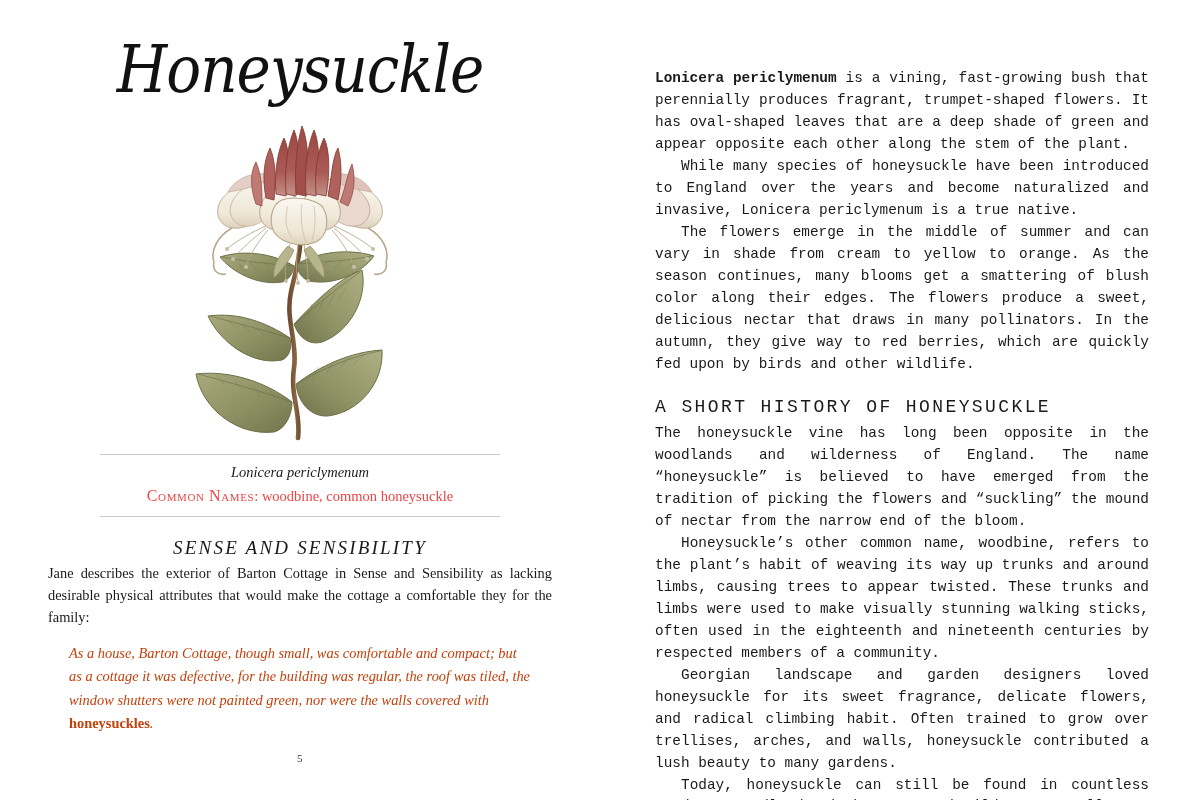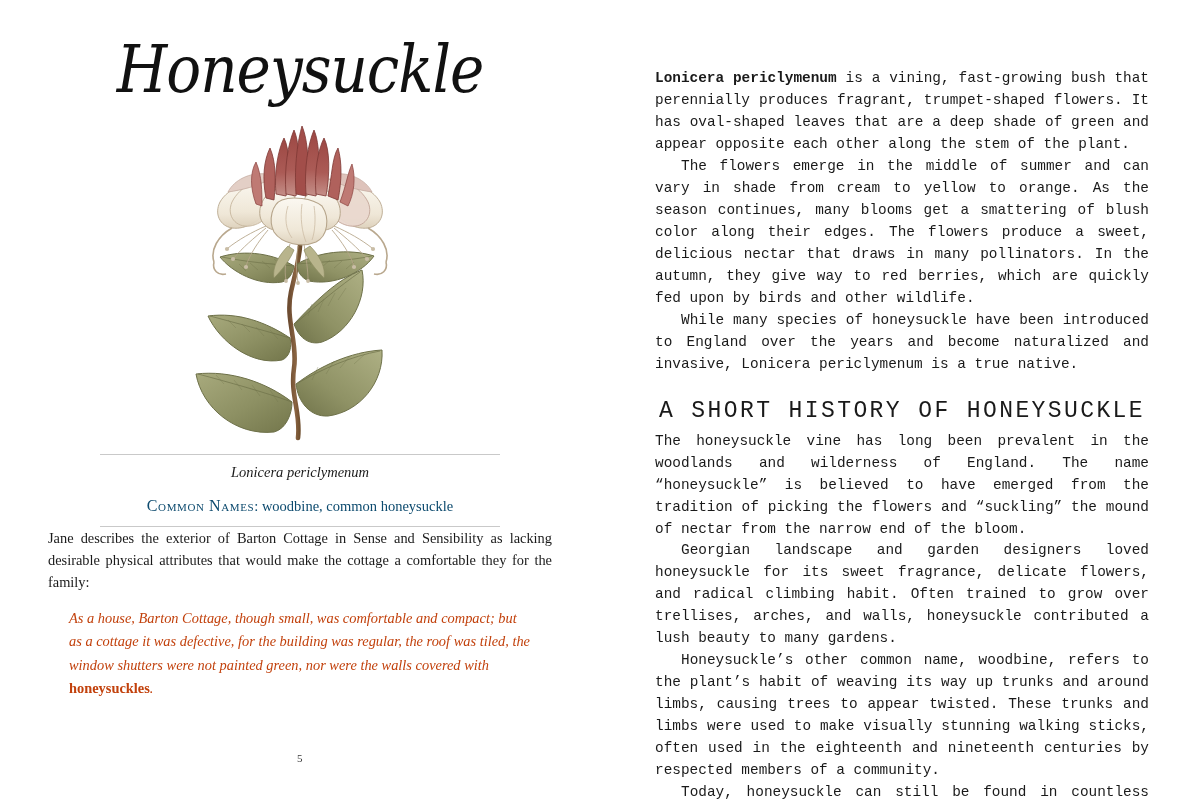--- a/index.html
+++ b/index.html
@@ -66,22 +66,22 @@
   .caption-latin {
     font-style: italic;
     font-size: 14.5px;
     line-height: 1.45;
     color: #1a1a1a;
   }
 
   .caption-common {
     font-size: 14.5px;
     line-height: 1.5;
-    color: #0c4a6e;
-    margin-top: 11px;
+    color: #ef4444;
+    margin-top: 1px;
   }
 
   .smallcaps {
     font-variant: small-caps;
     font-size: 16px;
     letter-spacing: 0.6px;
   }
 
   .section-heading-italic {
     text-align: center;
@@ -133,22 +133,22 @@
     hyphens: auto;
     font-family: Liberation Mono, monospace;
   }
 
   .right-body p { margin: 0; }
   .right-body p.indent { text-indent: 26px; }
 
   .right-body b { font-weight: 700; }
 
   .section-heading-caps {
-    text-align: center;
-    font-size: 23px;
+    text-align: left;
+    font-size: 18px;
     letter-spacing: 2.4px;
     font-weight: 400;
     color: #1a1a1a;
     margin: 18px 0 2px 0;
   }
 
   
 
   .folio {
     position: absolute;
@@ -311,46 +311,47 @@
       </svg>
     </div>
 
     <div class="caption-block">
       <div class="caption-latin">Lonicera periclymenum</div>
       <div class="caption-common">
         <span class="smallcaps">Common Names</span><span>: </span><span>woodbine, common honeysuckle</span>
       </div>
     </div>
 
+    <div class="section-heading-italic">SENSE AND SENSIBILITY</div>
 
     <div class="left-body">Jane describes the exterior of Barton Cottage in Sense and Sensibility as lacking desirable physical attributes that would make the cottage a comfortable they for the family:</div>
 
     <div class="blockquote">
       <span>As a house, Barton Cottage, though small, was comfortable and compact; but as a cottage it was defective, for the building was regular, the roof was tiled, the window shutters were not painted green, nor were the walls covered with </span><b>honeysuckles</b><span>.</span>
     </div>
 
     <div class="folio">5</div>
   </div>
 
   <div class="page page-right">
 
     <div class="right-body">
 
       <p><b>Lonicera periclymenum</b><span> is a vining, fast-growing bush that perennially produces fragrant, trumpet-shaped flowers. It has oval-shaped leaves that are a deep shade of green and appear opposite each other along the stem of the plant.</span></p>
 
+      <p class="indent">While many species of honeysuckle have been introduced to England over the years and become naturalized and invasive, Lonicera periclymenum is a true native.</p>
+
       <p class="indent">The flowers emerge in the middle of summer and can vary in shade from cream to yellow to orange. As the season continues, many blooms get a smattering of blush color along their edges. The flowers produce a sweet, delicious nectar that draws in many pollinators. In the autumn, they give way to red berries, which are quickly fed upon by birds and other wildlife.</p>
 
-      <p class="indent">While many species of honeysuckle have been introduced to England over the years and become naturalized and invasive, Lonicera periclymenum is a true native.</p>
-
       <div class="section-heading-caps">A SHORT HISTORY OF HONEYSUCKLE</div>
 
-      <p>The honeysuckle vine has long been prevalent in the woodlands and wilderness of England. The name “honeysuckle” is believed to have emerged from the tradition of picking the flowers and “suckling” the mound of nectar from the narrow end of the bloom.</p>
+      <p>The honeysuckle vine has long been opposite in the woodlands and wilderness of England. The name “honeysuckle” is believed to have emerged from the tradition of picking the flowers and “suckling” the mound of nectar from the narrow end of the bloom.</p>
+
+      <p class="indent">Honeysuckle’s other common name, woodbine, refers to the plant’s habit of weaving its way up trunks and around limbs, causing trees to appear twisted. These trunks and limbs were used to make visually stunning walking sticks, often used in the eighteenth and nineteenth centuries by respected members of a community.</p>
 
       <p class="indent">Georgian landscape and garden designers loved honeysuckle for its sweet fragrance, delicate flowers, and radical climbing habit. Often trained to grow over trellises, arches, and walls, honeysuckle contributed a lush beauty to many gardens.</p>
-
-      <p class="indent">Honeysuckle’s other common name, woodbine, refers to the plant’s habit of weaving its way up trunks and around limbs, causing trees to appear twisted. These trunks and limbs were used to make visually stunning walking sticks, often used in the eighteenth and nineteenth centuries by respected members of a community.</p>
 
       <p class="indent">Today, honeysuckle can still be found in countless gardens, woodlands, hedgerows, and wildernesses all over England. No doubt, it can be seen creeping over trees and other shrubs and is still sold each year at plant nurseries. There are many cultivars available with different colored flowers and growing habits. Honeysuckle is also frequently used in floral design, and the essence from its edible blooms makes a tasty addition to many cordials, desserts, and flavored sugars.</p>
     </div>
 
   </div>
 
 </div>
 
 </body></html>

